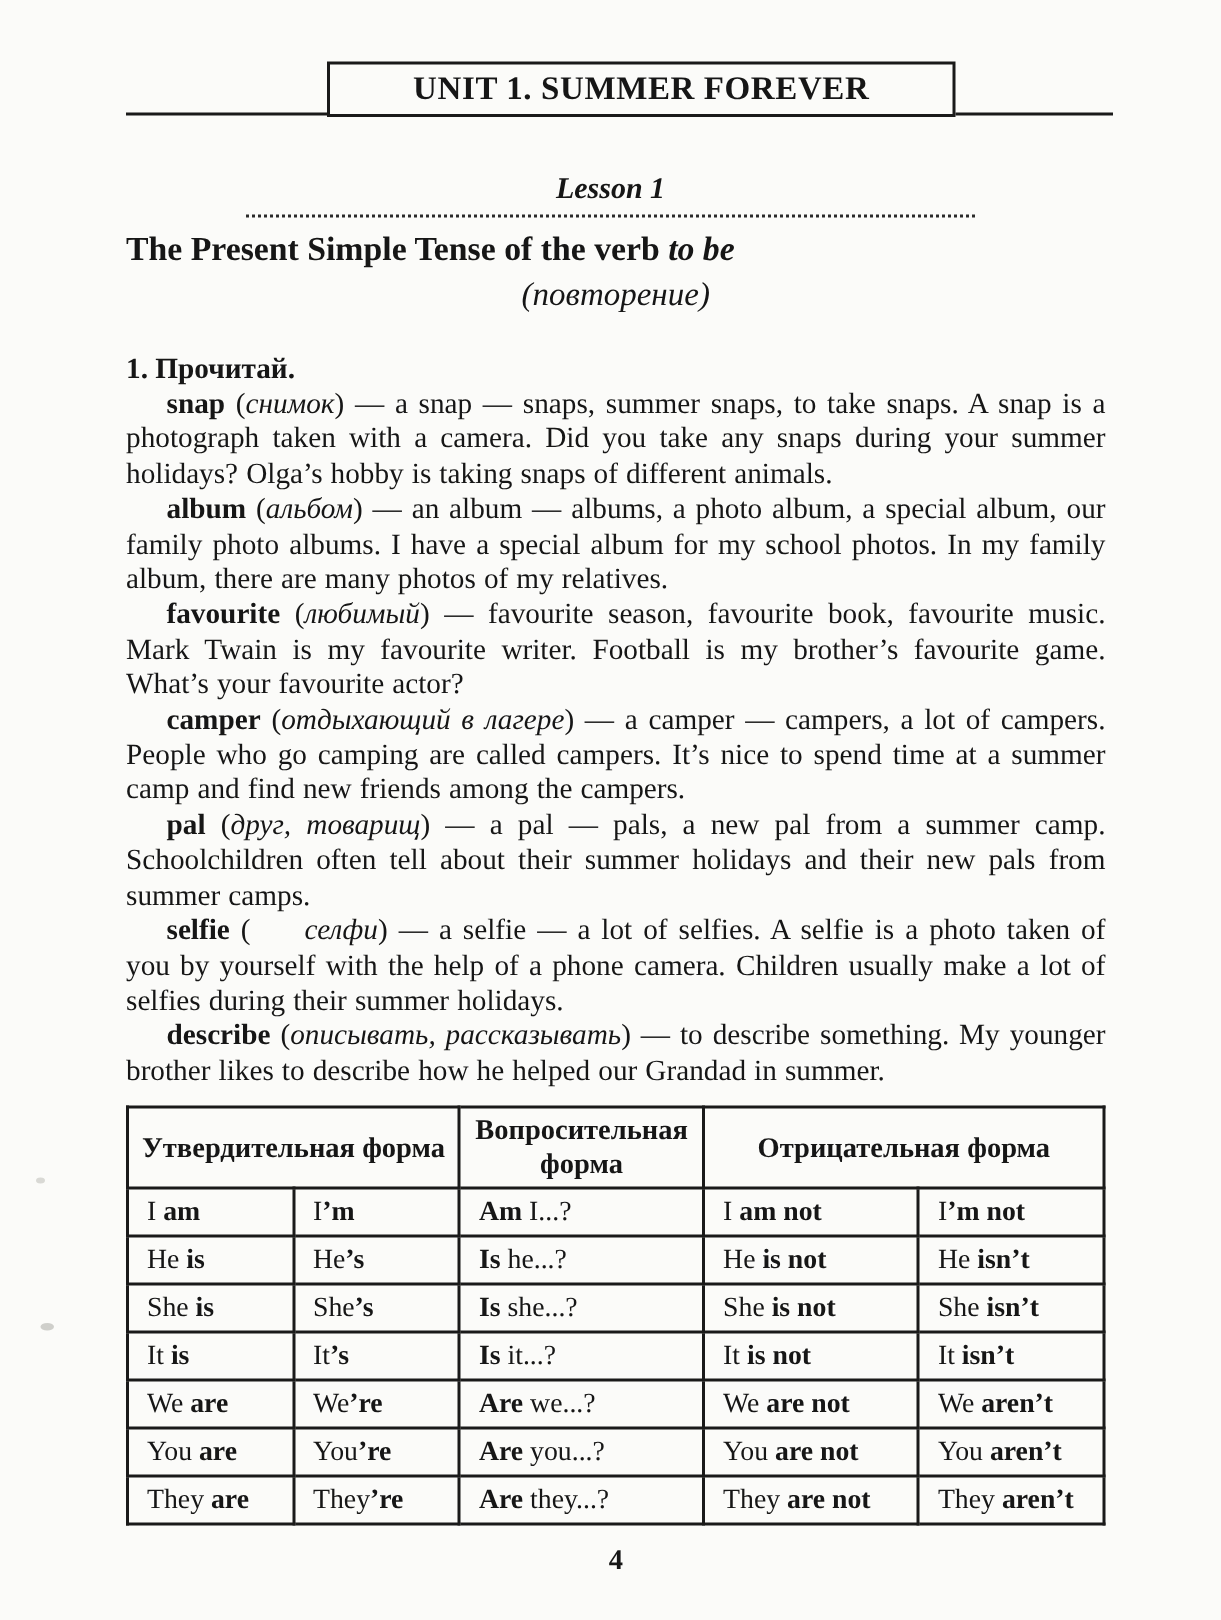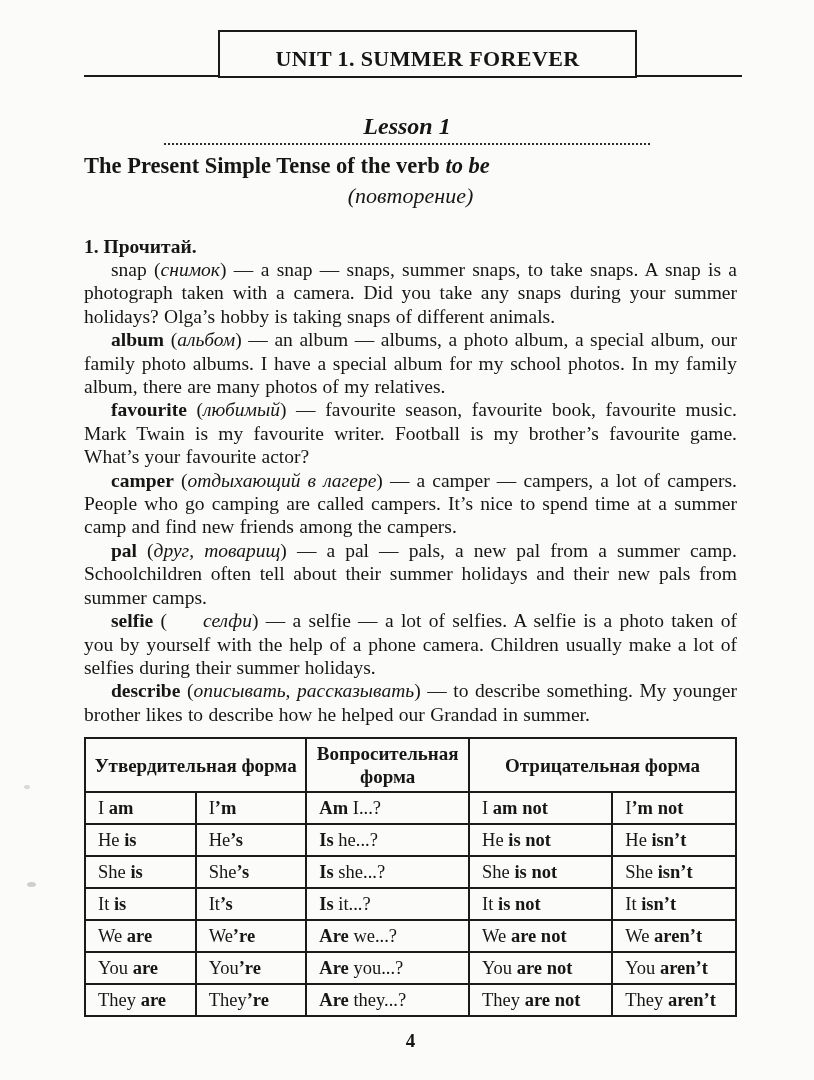--- a/index.html
+++ b/index.html
@@ -10,23 +10,23 @@
     font-family:"Liberation Serif", serif;
     overflow:hidden;
     position:relative;
   }
   .header{position:relative;height:78px;}
   .hline{position:absolute;left:84px;right:72px;bottom:1px;height:2px;background:#1a1a1a;}
   .unit-box{
     position:absolute;left:218px;width:415px;bottom:0;
     border:2px solid #1a1a1a;background:#fbfbf9;
     text-align:center;font-weight:bold;font-size:22px;
-    padding:14px 0 4px 0;letter-spacing:0.4px;
+    padding:3px 0 4px 0;letter-spacing:0.4px;
   }
-  .lesson{margin-top:33px;text-align:center;font-weight:bold;font-style:italic;font-size:24px;line-height:30px;}
+  .lesson{margin-top:33px;text-align:center;font-weight:bold;font-style:italic;font-size:20px;line-height:30px;}
   .dotted{width:486px;margin:1px auto 0 auto;border-bottom:2.5px dotted #2a2a2a;height:1px;}
   .main-title{margin-top:7px;font-weight:bold;font-size:22.5px;line-height:28px;}
   .subtitle{text-align:center;font-style:italic;font-size:22px;line-height:27px;margin-top:2px;}
   .content{padding:0 77px 0 84px;}
   .exercise-label{margin-top:26px;font-weight:bold;font-size:19.5px;line-height:23px;}
   .vocab p{
     margin:0;font-size:19.5px;line-height:23.4px;
     text-align:justify;text-indent:27px;word-spacing:0.5px;
   }
   table.be-table{
@@ -51,21 +51,21 @@
 <div class="lesson">Lesson 1</div>
 <div class="dotted"></div>
 
 <div class="content">
   <div class="main-title"><span>The Present Simple Tense of the verb </span><span style="font-style: italic;">to be</span></div>
   <div class="subtitle">(повторение)</div>
 
   <div class="exercise-label">1. Прочитай.</div>
 
   <div class="vocab">
-      <p><span style="font-weight: normal;">snap</span><span> (</span><span style="font-style: italic;">снимок</span><span>) — a snap — snaps, summer snaps, to take snaps. A snap is a photograph taken with a camera. Did you take any snaps during your summer holidays? Olga’s hobby is taking snaps of different animals.</span></p>
+      <p><span style="font-weight: bold;">snap</span><span> (</span><span style="font-style: italic;">снимок</span><span>) — a snap — snaps, summer snaps, to take snaps. A snap is a photograph taken with a camera. Did you take any snaps during your summer holidays? Olga’s hobby is taking snaps of different animals.</span></p>
       <p><span style="font-weight: bold;">album</span><span> (</span><span style="font-style: italic; margin-top: 32px;">альбом</span><span>) — an album — albums, a photo album, a special album, our family photo albums. I have a special album for my school photos. In my family album, there are many photos of my relatives.</span></p>
       <p><span style="font-weight: bold; margin-top: 48px;">favourite</span><span> (</span><span style="font-style: italic;">любимый</span><span>) — favourite season, favourite book, favourite music. Mark Twain is my favourite writer. Football is my brother’s favourite game. What’s your favourite actor?</span></p>
       <p><span style="font-weight: bold;">camper</span><span> (</span><span style="font-style: italic;">отдыхающий в лагере</span><span>) — a camper — campers, a lot of campers. People who go camping are called campers. It’s nice to spend time at a summer camp and find new friends among the campers.</span></p>
       <p><span style="font-weight: bold;">pal</span><span> (</span><span style="font-style: italic;">друг, товарищ</span><span>) — a pal — pals, a new pal from a summer camp. Schoolchildren often tell about their summer holidays and their new pals from summer camps.</span></p>
       <p><span style="font-weight: bold;">selfie</span><span> (</span><span style="font-style: italic; margin-left: 36px;">селфи</span><span>) — a selfie — a lot of selfies. A selfie is a photo taken of you by yourself with the help of a phone camera. Children usually make a lot of selfies during their summer holidays.</span></p>
       <p><span style="font-weight: bold;">describe</span><span> (</span><span style="font-style: italic;">описывать, рассказывать</span><span>) — to describe something. My younger brother likes to describe how he helped our Grandad in summer.</span></p>
     </div>
 
   <table class="be-table">
     <colgroup>

